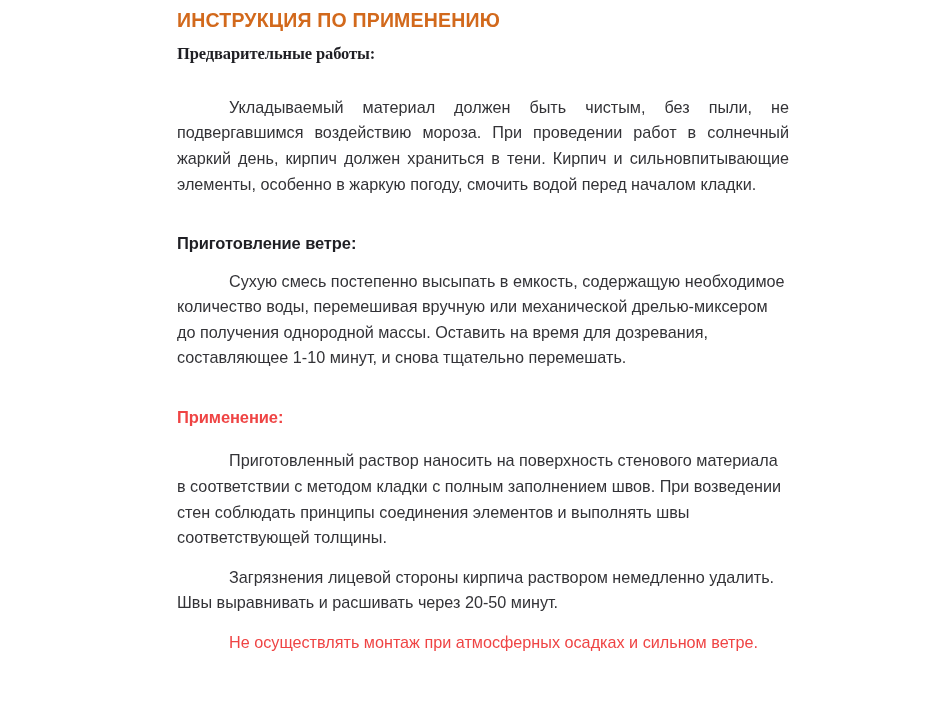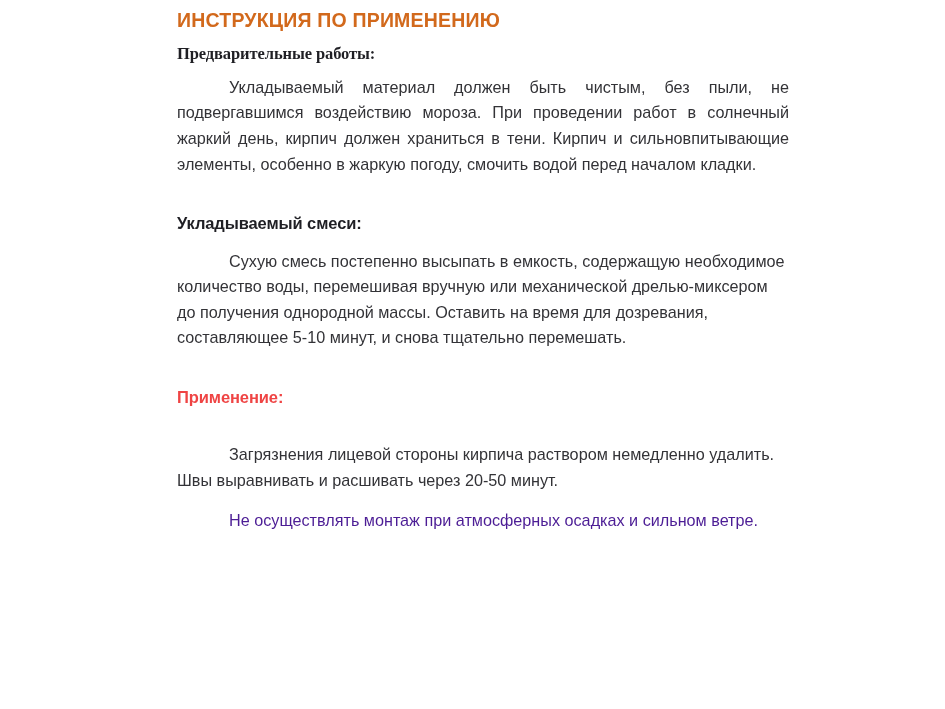--- a/index.html
+++ b/index.html
@@ -80,38 +80,39 @@
 
 <div class="page">
   <div class="content">
 
     <h1 class="doc-title" style="color: rgb(210, 105, 28);">ИНСТРУКЦИЯ ПО ПРИМЕНЕНИЮ</h1>
 
     <h2 class="section-heading heading-prep" style="color: rgb(31, 31, 36); font-family: Liberation Serif, serif;">Предварительные работы:</h2>
 
     <div class="gap-sm"></div>
 
-    <p class="para justify" style="color: rgb(51, 51, 55);">Укладываемый материал должен быть чистым, без пыли, не подвергавшимся воздействию мороза. При проведении работ в солнечный жаркий день, кирпич должен храниться в тени. Кирпич и сильновпитывающие элементы, особенно в жаркую погоду, смочить водой перед началом кладки.</p>
+    <p class="para justify" style="color: rgb(51, 51, 55); margin-top: 20px;">Укладываемый материал должен быть чистым, без пыли, не подвергавшимся воздействию мороза. При проведении работ в солнечный жаркий день, кирпич должен храниться в тени. Кирпич и сильновпитывающие элементы, особенно в жаркую погоду, смочить водой перед началом кладки.</p>
 
-    <h2 class="section-heading heading-mixing" style="color: rgb(31, 31, 36);">Укладываемый смеси:</h2>
+    <h2 class="section-heading heading-mixing" style="color: rgb(31, 31, 36);">Приготовление ветре:</h2>
 
     <div class="gap-md"></div>
 
-    <p class="para ragged" style="color: rgb(51, 51, 55);">Сухую смесь постепенно высыпать в емкость, содержащую необходимое количество воды, перемешивая вручную или механической дрелью-миксером до получения однородной массы. Оставить на время для дозревания, составляющее 5-10 минут, и снова тщательно перемешать.</p>
+    <p class="para ragged" style="color: rgb(51, 51, 55);">Сухую смесь постепенно высыпать в емкость, содержащую необходимое количество воды, перемешивая вручную или механической дрелью-миксером до получения однородной массы. Оставить на время для дозревания, составляющее 1-10 минут, и снова тщательно перемешать.</p>
 
     <div class="gap-md"></div>
 
 
     <h2 class="section-heading heading-usage" style="color: #ef4444;">Применение:</h2>
 
     <div class="gap-lg"></div>
 
+    <p class="para ragged" style="color: rgb(51, 51, 55);">Приготовленный раствор наносить на поверхность стенового материала в соответствии с методом кладки с полным заполнением швов. При возведении стен соблюдать принципы соединения элементов и выполнять швы соответствующей толщины.</p>
 
     <div class="gap-md"></div>
 
     <p class="para ragged" style="color: rgb(51, 51, 55);">Загрязнения лицевой стороны кирпича раствором немедленно удалить. Швы выравнивать и расшивать через 20-50 минут.</p>
 
     <div class="gap-md"></div>
 
-    <p class="para ragged" style="color: #4c1d95;">Не осуществлять монтаж при атмосферных осадках и сильном ветре.</p>
+    <p class="para ragged" style="color: #ef4444;">Не осуществлять монтаж при атмосферных осадках и сильном ветре.</p>
 
   </div>
 </div>
 
 </body></html>

